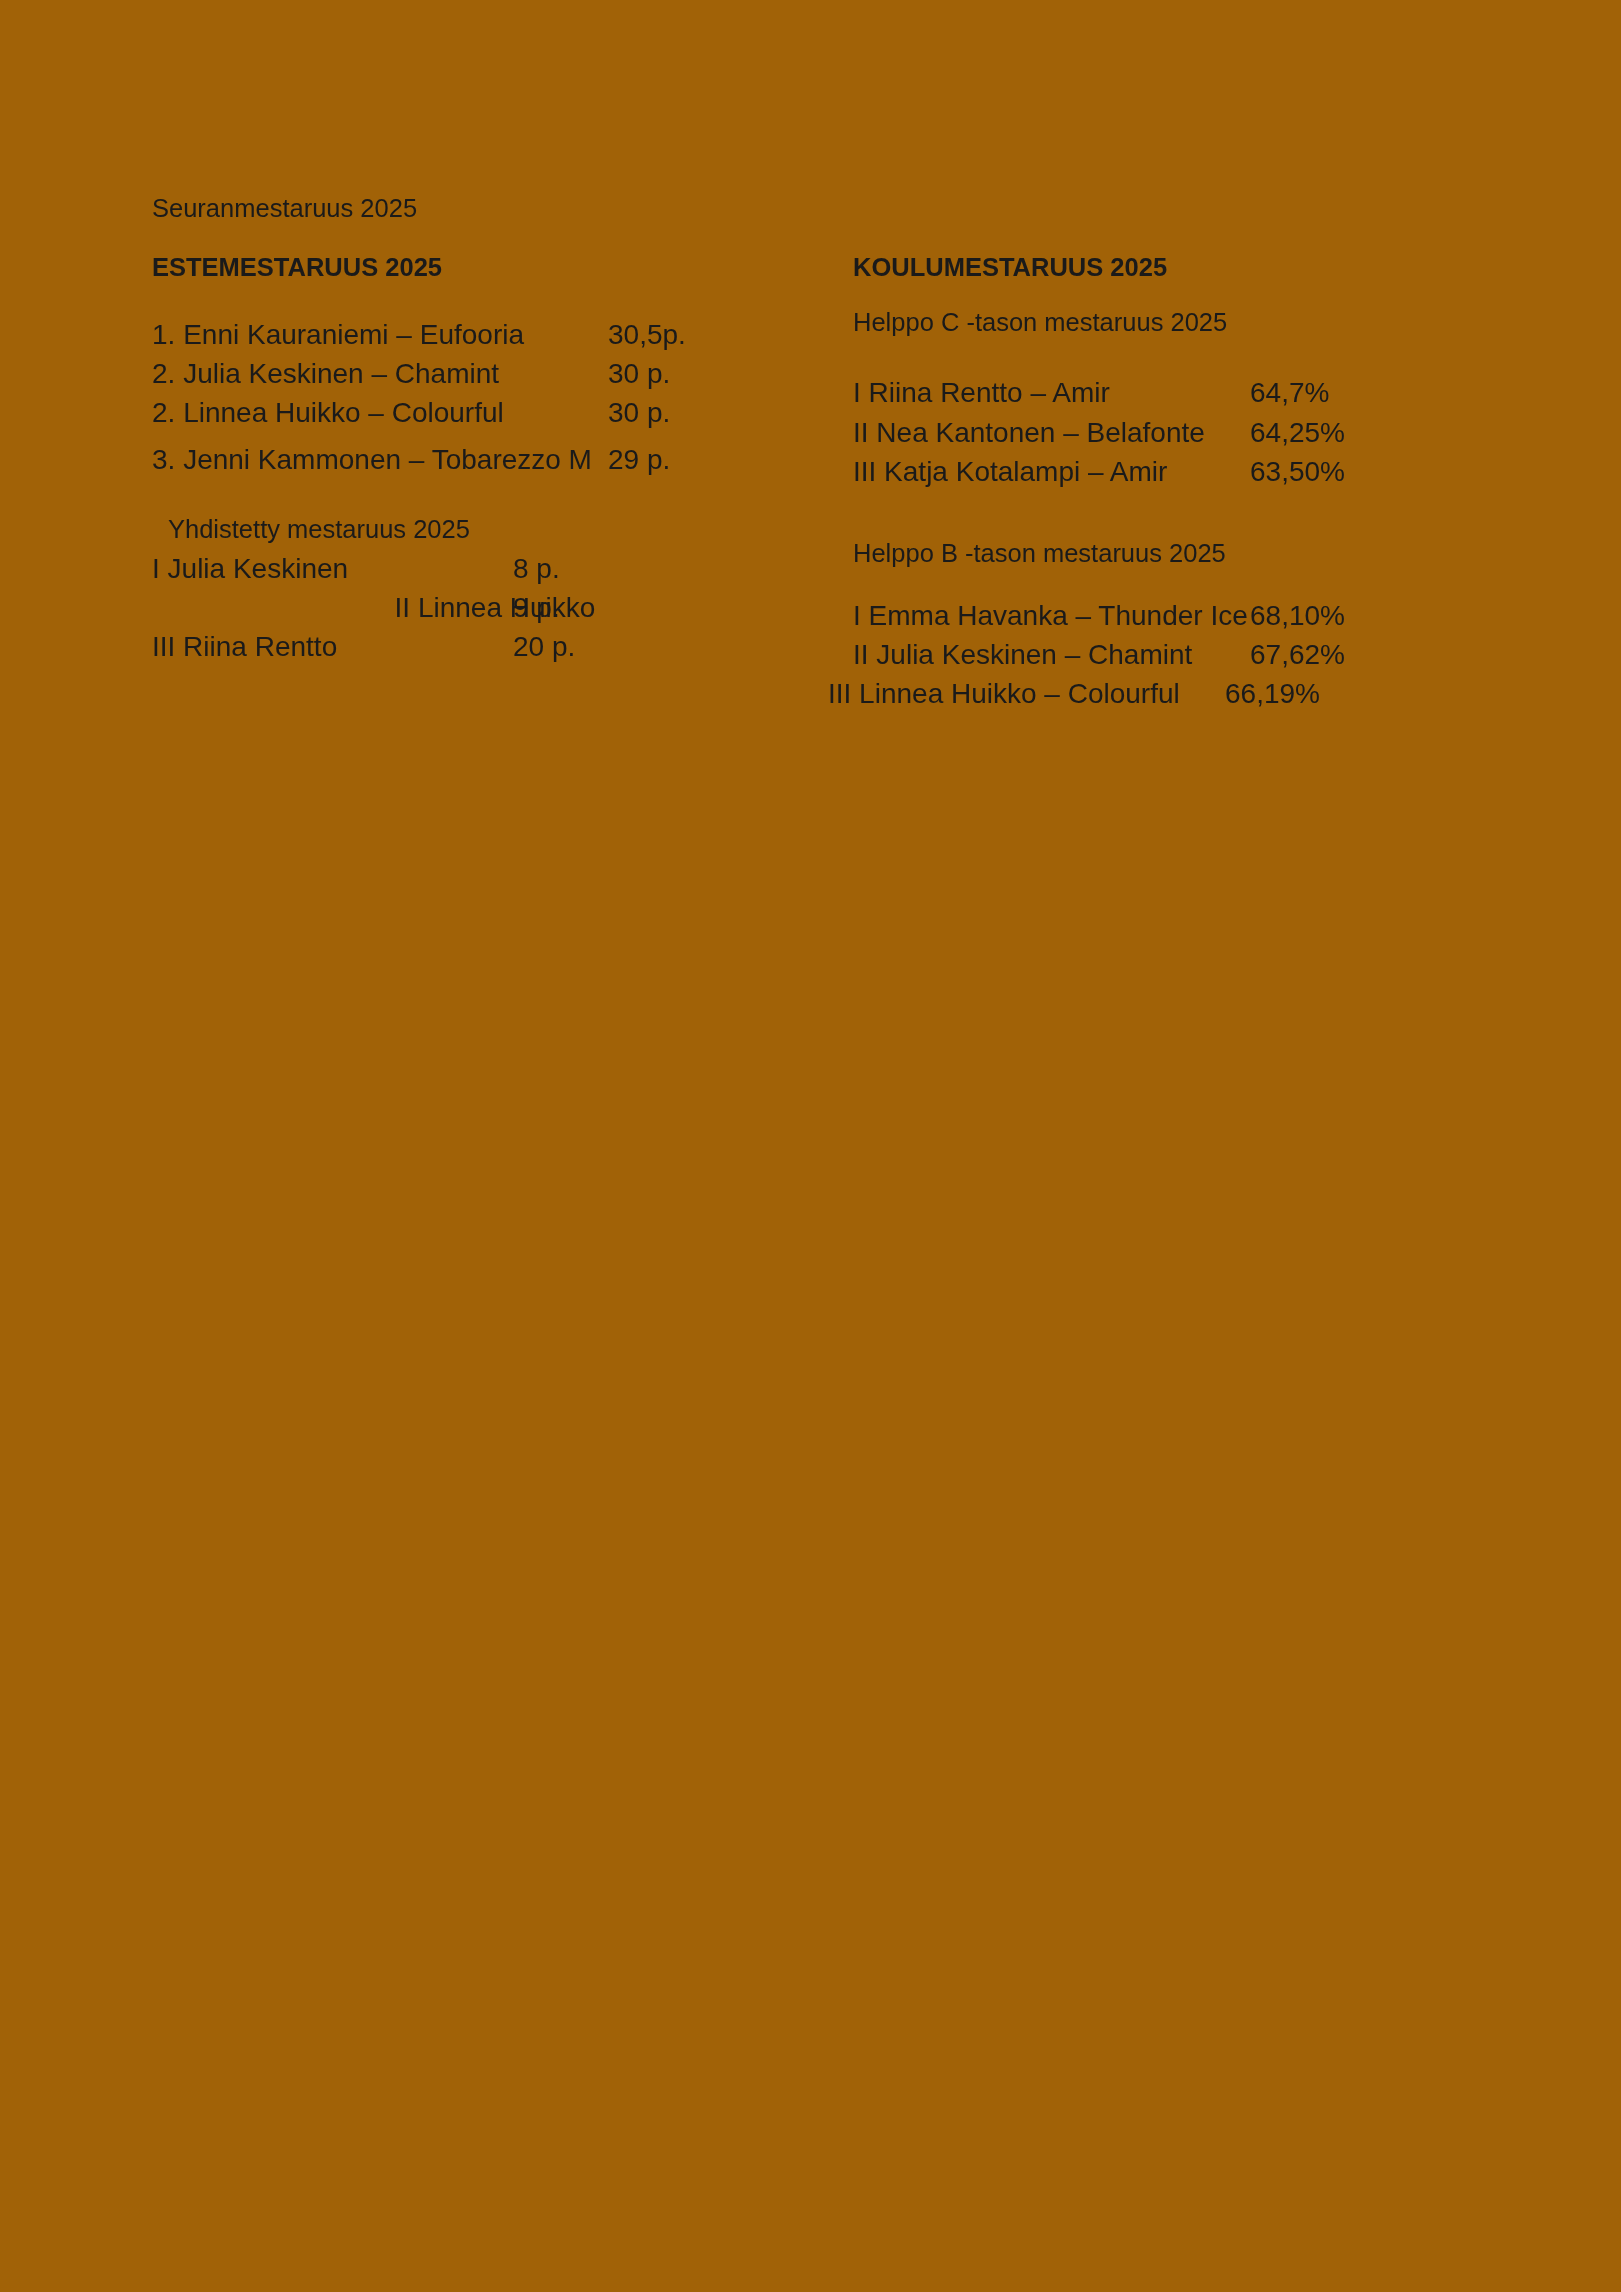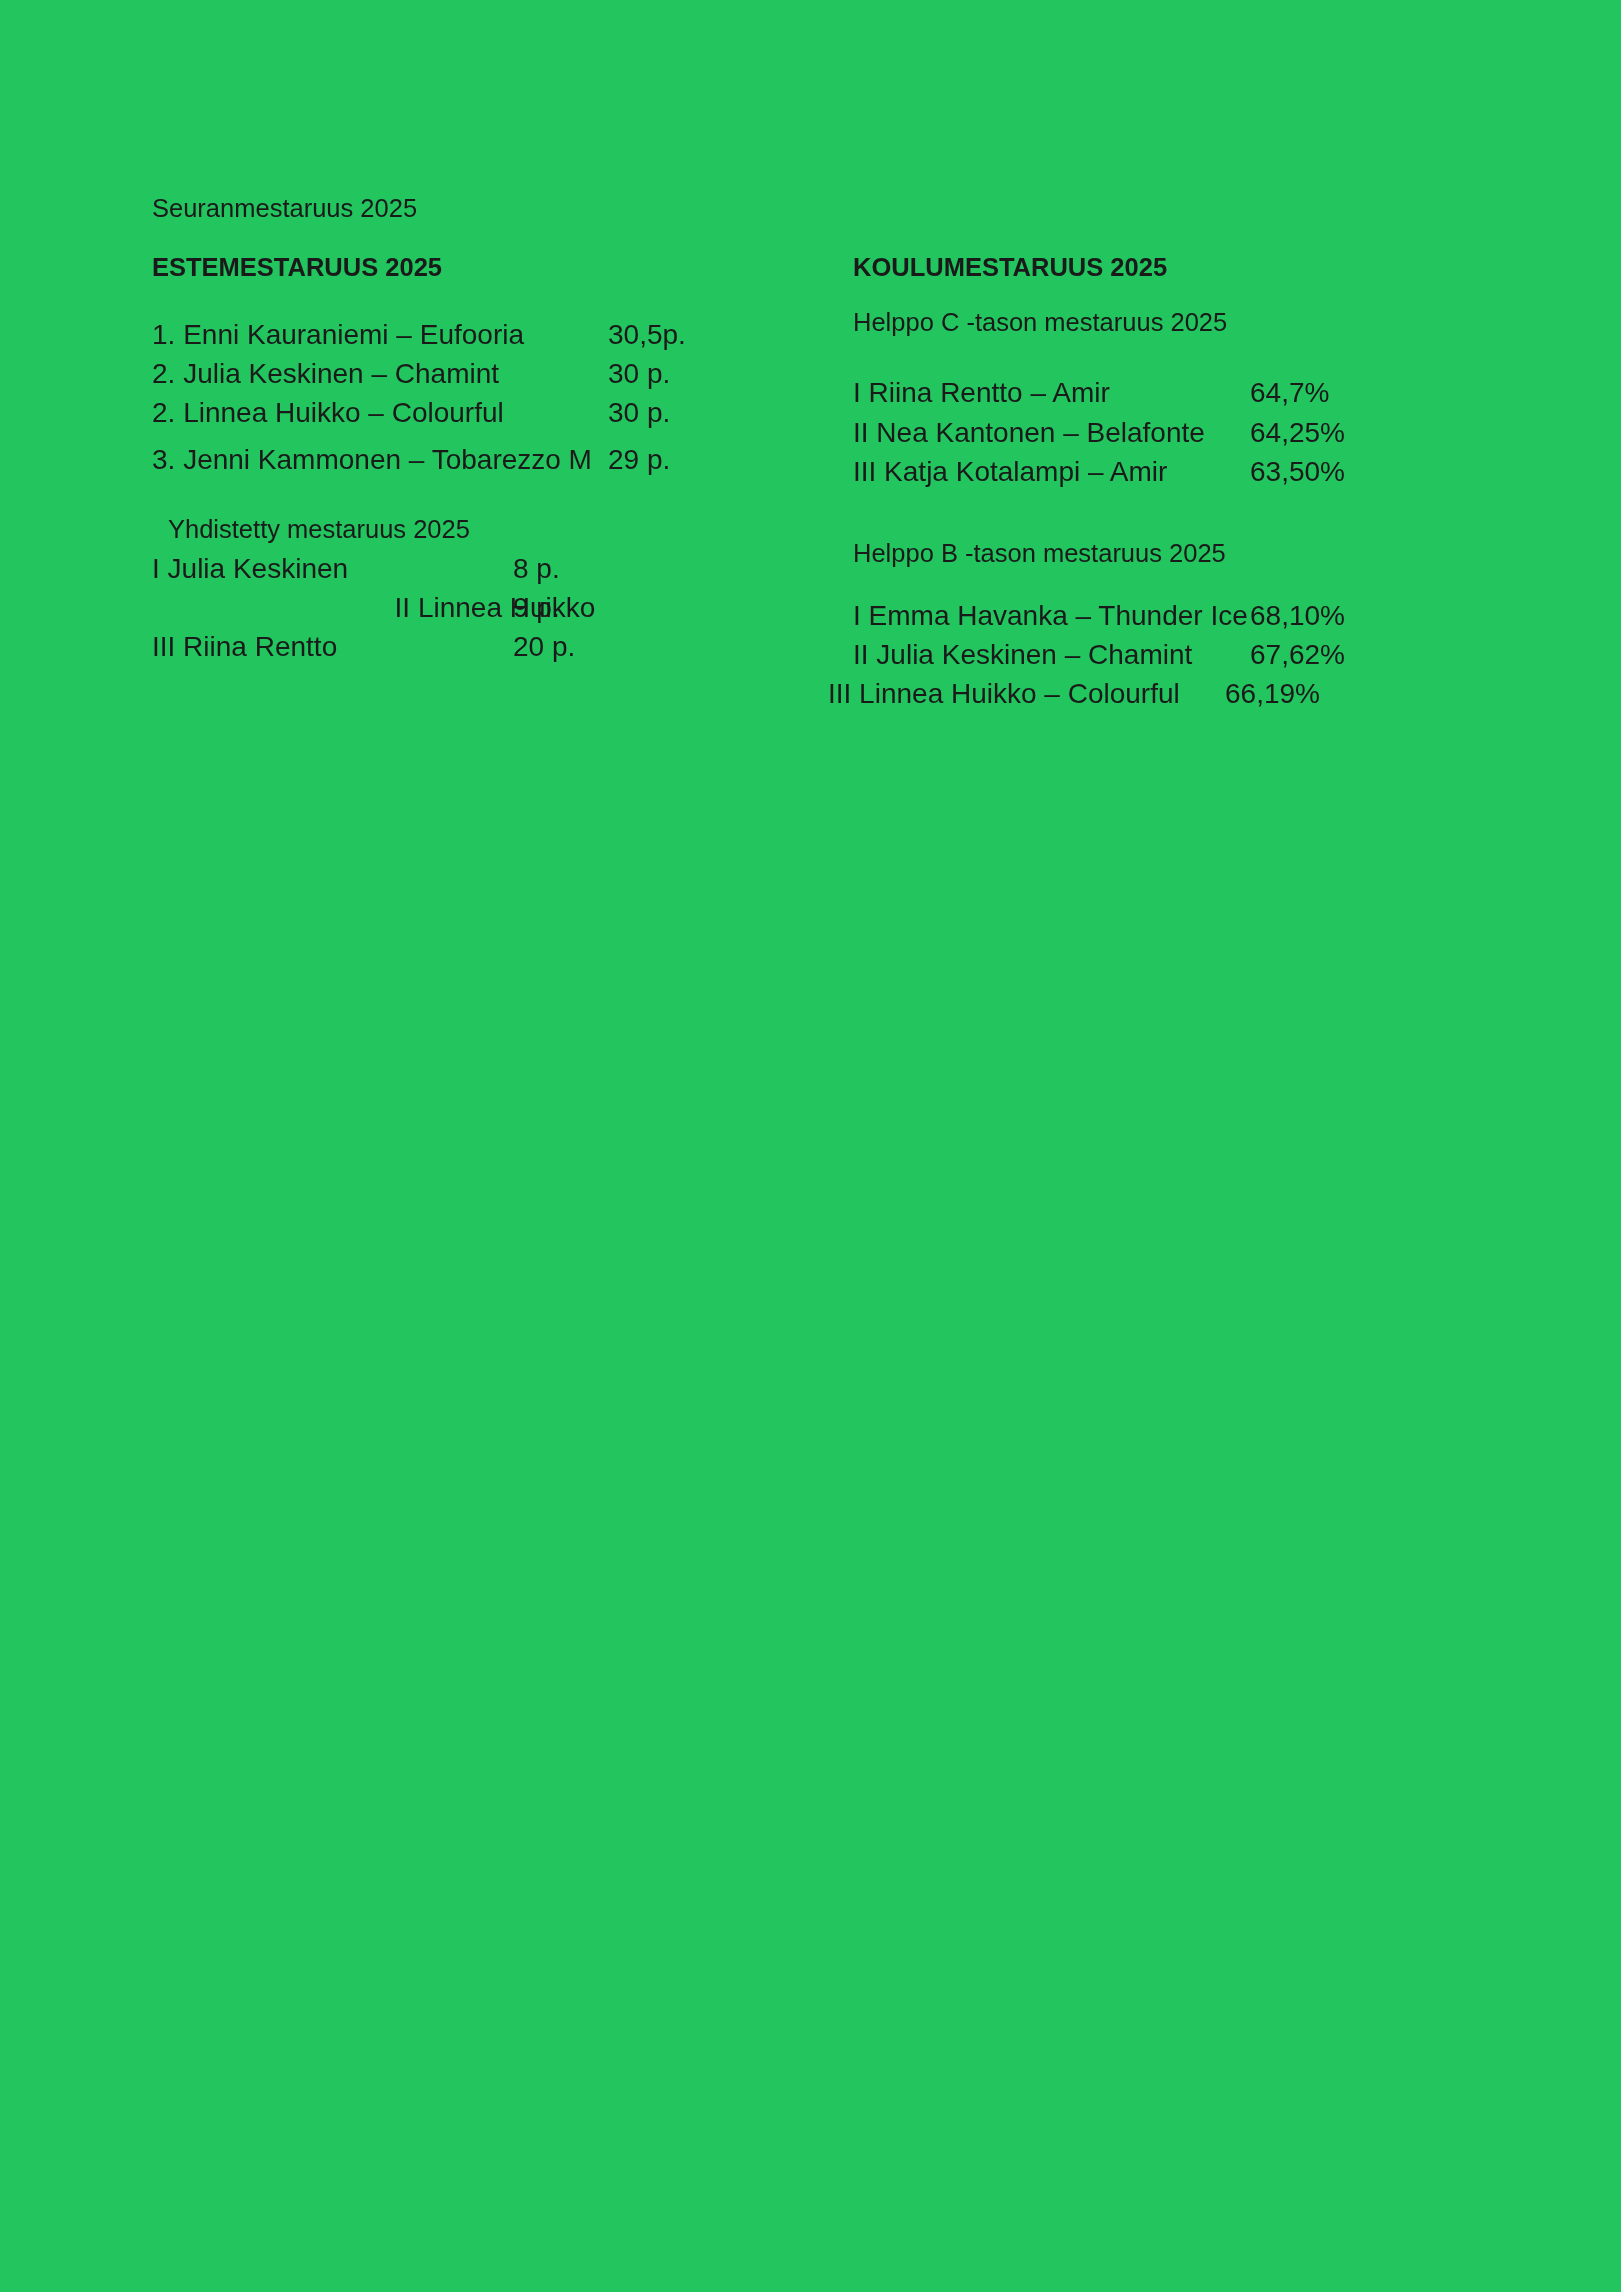--- a/index.html
+++ b/index.html
@@ -4,21 +4,21 @@
 <style>
   html, body {
     margin: 0;
     padding: 0;
     background: #ffffff;
   }
   .page {
     position: relative;
     width: 1621px;
     height: 2293px;
-    background: #22c55e;
+    background: #a16207;
     font-family: "Liberation Sans", "DejaVu Sans", sans-serif;
     color: #1a1a1a;
     overflow: hidden;
   }
   .line {
     position: absolute;
     font-size: 25.5px;
     line-height: 39px;
     white-space: nowrap;
   }

